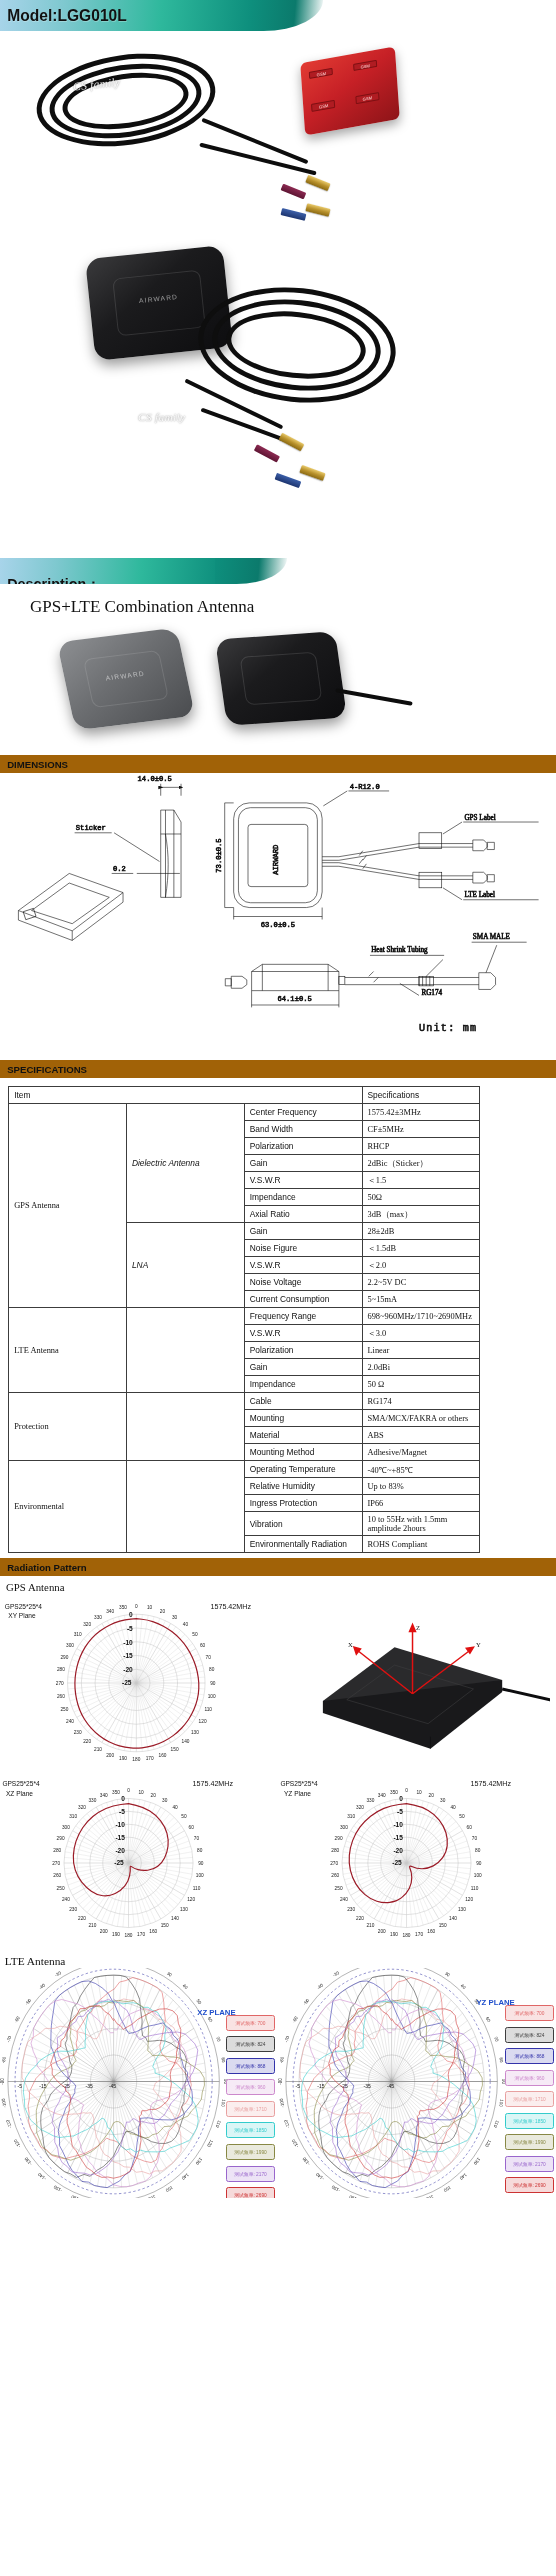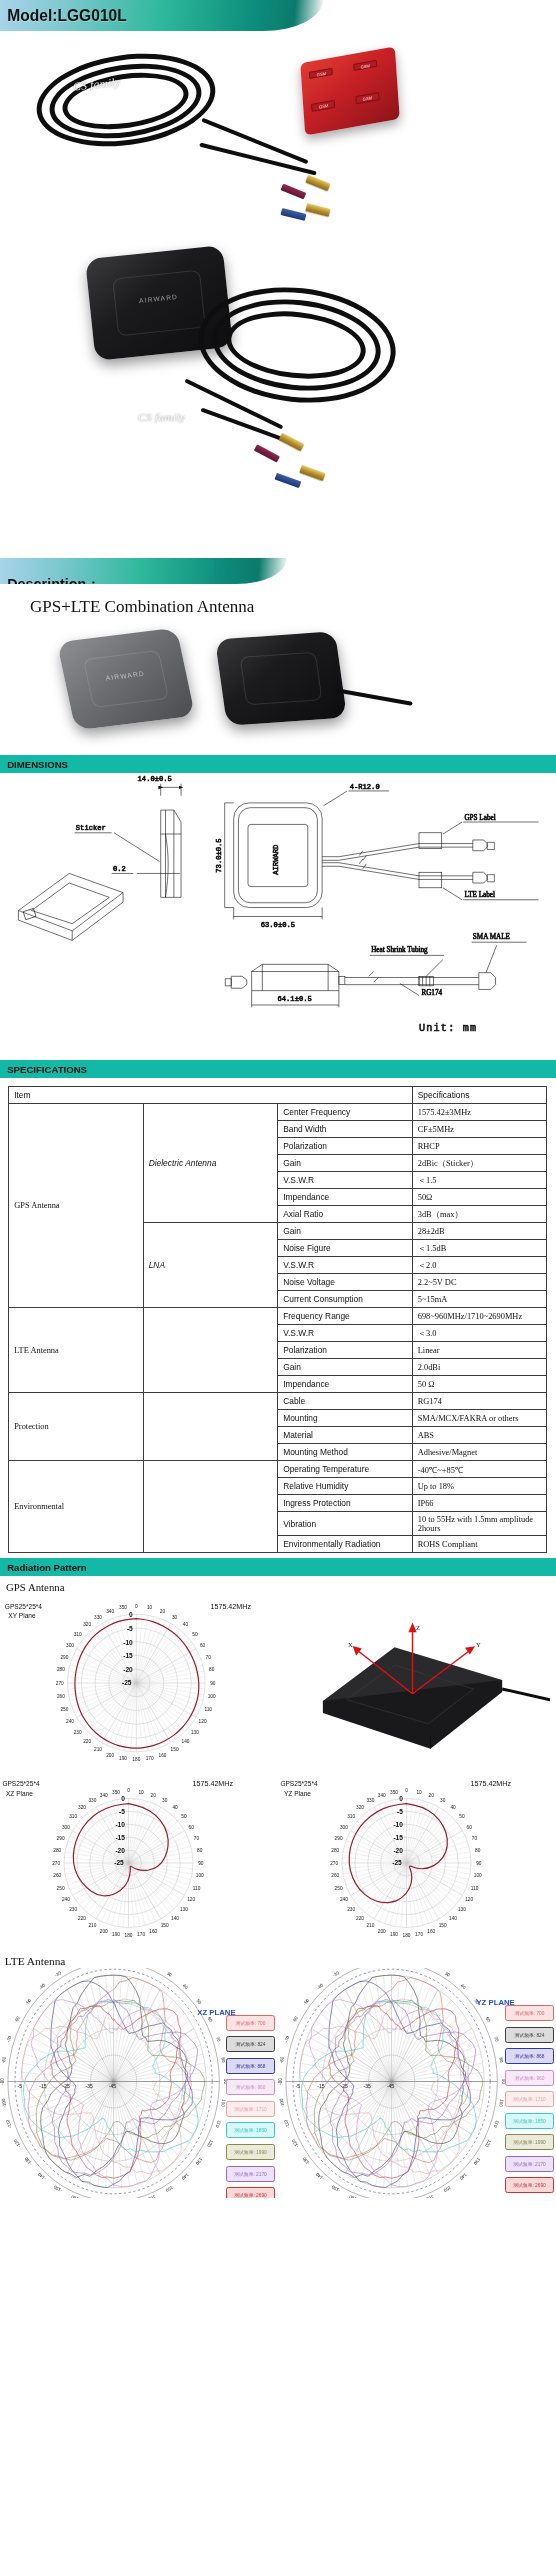--- a/index.html
+++ b/index.html
@@ -46,21 +46,21 @@
     white-space:nowrap;
   }
   .teal-banner.small { height:26px; }
   .teal-banner.small .shape { height:26px; width:257px; border-bottom-right-radius:42px 26px;}
   .teal-banner.small .shape2 { height:26px; left:215px; }
   .teal-banner.small .btxt { font-size:14.4px;margin-top:13px; }
 
   
   .red-banner {
     width:557px;
-    background:#14b8a6;
+    background:#a16207;
     height:18px;
     position:relative;
   }
   .red-banner .rtxt {
     position:absolute;
     left:7.2px; top:50%;
     transform:translateY(-50%);
     font-size:9.6px;
     font-weight:bold;
     color:#111;
@@ -172,21 +172,21 @@
   .dim-txt {
     font-family:"Liberation Mono", monospace;
     font-size:12px;
     fill:#111;
   }
   .dim-txt.serif { font-family:"Liberation Serif", serif; }
   .unit-txt { font-family:"Liberation Mono", monospace; font-size:17px; fill:#111; letter-spacing:2px;}
 
   
   table.spec {
-    width:539px;
+    width:472px;
     margin:8.4px 8.4px 4.8px 8.4px;
     border-collapse:collapse;
     table-layout:fixed;
   }
   table.spec td {
     border:0.6px solid #3c3c3c;
     padding:2.4px 4.8px;
     font-size:8.4px;
     height:17px;
     vertical-align:middle;
@@ -534,21 +534,21 @@
         <td class="c4 serif">Adhesive/Magnet</td>
       </tr>
       <tr>
         <td class="c1 serif" rowspan="5">Environmental</td>
         <td class="c2" rowspan="5"></td>
         <td class="c3">Operating Temperature</td>
         <td class="c4 serif">-40℃~+85℃</td>
       </tr>
       <tr>
         <td class="c3">Relative Humidity</td>
-        <td class="c4 serif">Up to 18%</td>
+        <td class="c4 serif">Up to 83%</td>
       </tr>
       <tr>
         <td class="c3">Ingress Protection</td>
         <td class="c4 serif">IP66</td>
       </tr>
       <tr>
         <td class="c3">Vibration</td>
         <td class="c4 serif">10 to 55Hz with 1.5mm amplitude 2hours</td>
       </tr>
       <tr>

